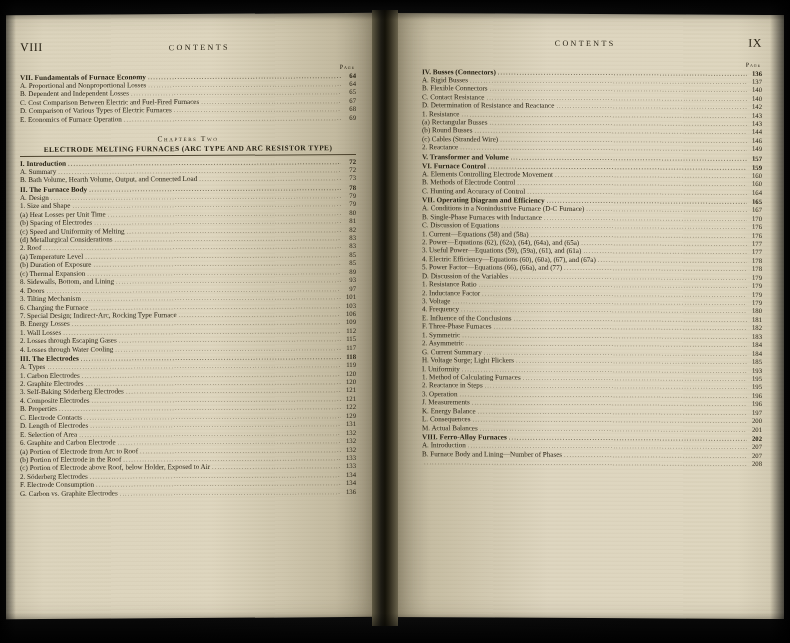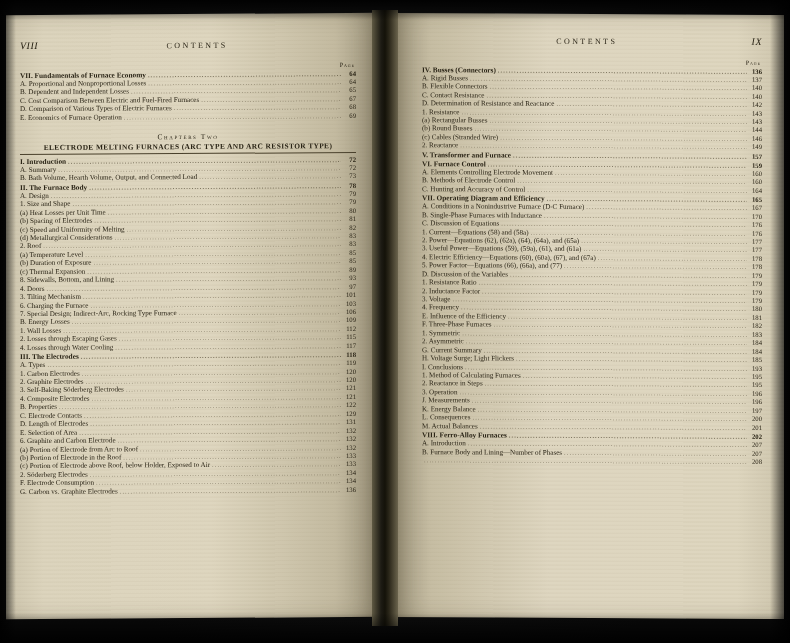--- a/index.html
+++ b/index.html
@@ -97,21 +97,21 @@
   .content.left  { left: 14px; top: 26px;  width: 336px; }
   .content.right { left: 30px; top: 22px;  width: 340px; }
 
   .folio-row {
     display: flex;
     align-items: baseline;
     font-variant: small-caps;
     letter-spacing: 1.2px;
     margin-bottom: 13px;
   }
-  .folio-row .fol-num { font-size: 10px; letter-spacing: 0.5px; font-style: italic; }
+  .folio-row .fol-num { font-size: 12px; letter-spacing: 0.5px; }
   .folio-row .fol-title {
     flex: 1;
     text-align: center;
     font-size: 8px;
     letter-spacing: 2.4px;
   }
   .folio-row.rightside .fol-title { text-align: center; }
   .pagecol-head {
     text-align: right;
     font-size: 6.3px;
@@ -489,21 +489,21 @@
             <span class="lbl">(c) Cables (Stranded Wire)</span>
             <span class="dots">........................................................................................................................</span>
             <span class="pg">146</span>
           </li>
           <li class="toc-line lv2">
             <span class="lbl">2. Reactance</span>
             <span class="dots">........................................................................................................................</span>
             <span class="pg">149</span>
           </li>
           <li class="toc-line lv0">
-            <span class="lbl">V. Transformer and Furnace</span>
+            <span class="lbl">V. Transformer and Volume</span>
             <span class="dots">........................................................................................................................</span>
             <span class="pg">157</span>
           </li>
           <li class="toc-line lv0">
             <span class="lbl">VI. Furnace Control</span>
             <span class="dots">........................................................................................................................</span>
             <span class="pg">159</span>
           </li>
           <li class="toc-line lv1">
             <span class="lbl">A. Elements Controlling Electrode Movement</span>
@@ -584,21 +584,21 @@
             <span class="lbl">3. Voltage</span>
             <span class="dots">........................................................................................................................</span>
             <span class="pg">179</span>
           </li>
           <li class="toc-line lv2">
             <span class="lbl">4. Frequency</span>
             <span class="dots">........................................................................................................................</span>
             <span class="pg">180</span>
           </li>
           <li class="toc-line lv1">
-            <span class="lbl">E. Influence of the Efficiency</span>
+            <span class="lbl">E. Influence of the Conclusions</span>
             <span class="dots">........................................................................................................................</span>
             <span class="pg">181</span>
           </li>
           <li class="toc-line lv1">
             <span class="lbl">F. Three-Phase Furnaces</span>
             <span class="dots">........................................................................................................................</span>
             <span class="pg">182</span>
           </li>
           <li class="toc-line lv2">
             <span class="lbl">1. Symmetric</span>
@@ -614,21 +614,21 @@
             <span class="lbl">G. Current Summary</span>
             <span class="dots">........................................................................................................................</span>
             <span class="pg">184</span>
           </li>
           <li class="toc-line lv1">
             <span class="lbl">H. Voltage Surge;  Light Flickers</span>
             <span class="dots">........................................................................................................................</span>
             <span class="pg">185</span>
           </li>
           <li class="toc-line lv1">
-            <span class="lbl">I. Conclusions</span>
+            <span class="lbl">I. Uniformity</span>
             <span class="dots">........................................................................................................................</span>
             <span class="pg">193</span>
           </li>
           <li class="toc-line lv2">
             <span class="lbl">1. Method of Calculating Furnaces</span>
             <span class="dots">........................................................................................................................</span>
             <span class="pg">195</span>
           </li>
           <li class="toc-line lv2">
             <span class="lbl">2. Reactance in Steps</span>

